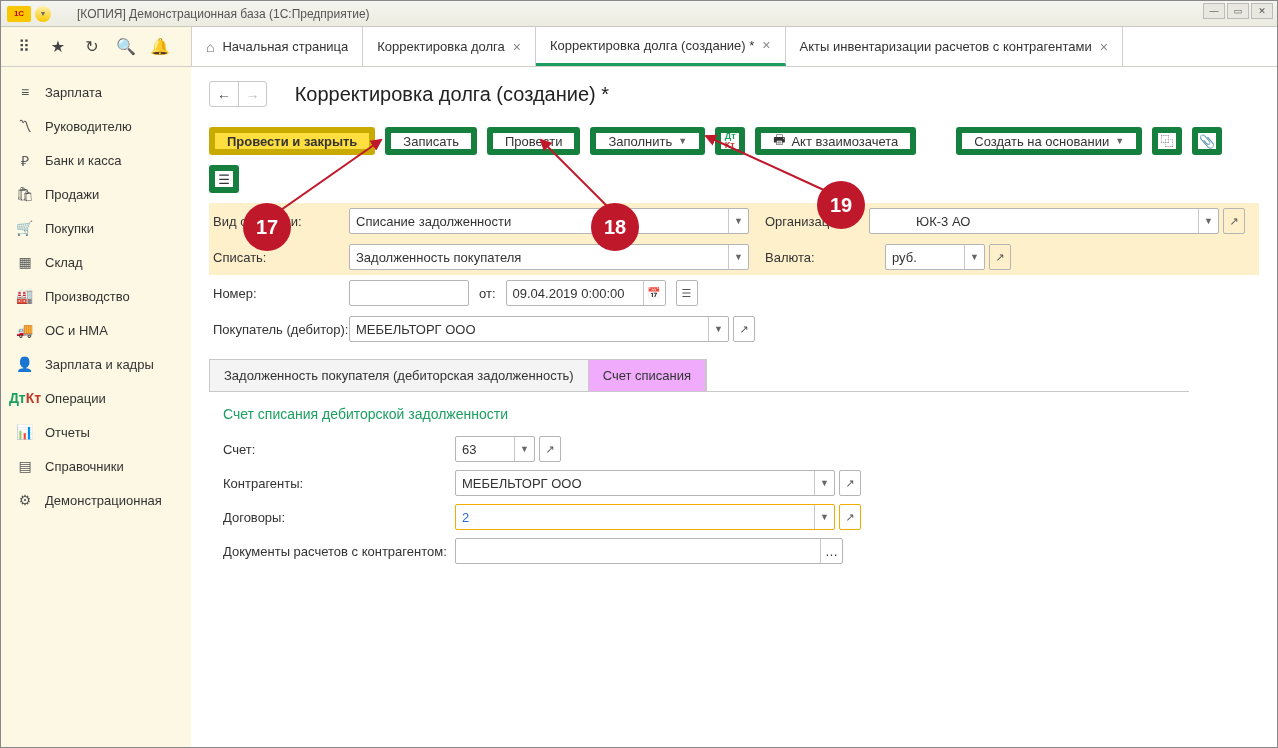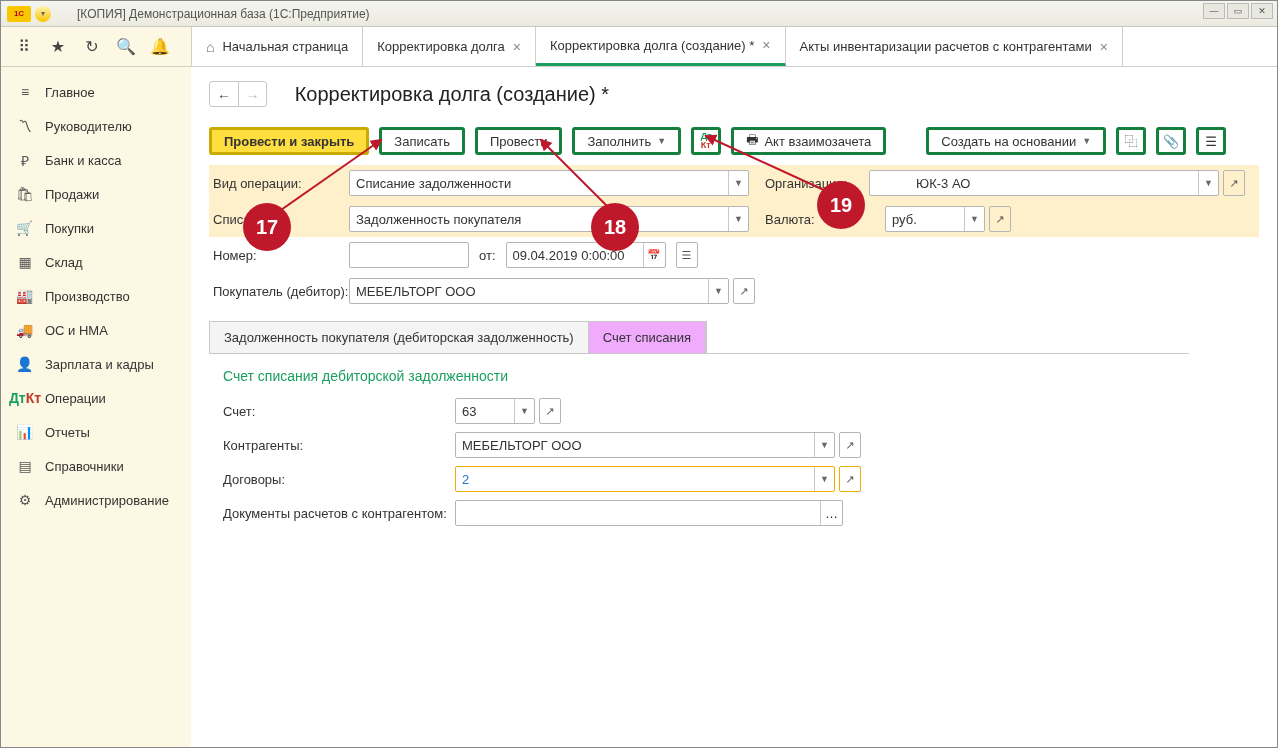--- a/index.html
+++ b/index.html
@@ -26,21 +26,21 @@
   .side-row { height: 34px; display: flex; align-items: center; gap: 12px; padding: 0 16px; color: #333; }
   .side-row .ic { width: 16px; height: 16px; display: flex; align-items: center; justify-content: center; color: #555; font-size: 14px; }
   .main { flex: 1; background: #fff; padding: 14px 18px 0 18px; overflow: hidden; position: relative; }
 
   .nav-arrows { display: inline-flex; border: 1px solid #c8c8c8; border-radius: 3px; overflow: hidden; margin-right: 24px; vertical-align: middle; }
   .nav-arrows span { width: 28px; height: 24px; display: flex; align-items: center; justify-content: center; font-size: 14px; color: #444; }
   .nav-arrows span + span { border-left: 1px solid #c8c8c8; color: #bbb; }
   .page-title { display: inline-block; font-size: 20px; font-weight: normal; color: #222; vertical-align: middle; }
 
   .toolbar { margin-top: 20px; display: flex; align-items: center; gap: 10px; flex-wrap: wrap; }
-  .btn { height: 28px; border: 3px solid #15803d; border-radius: 3px; background: #fff; padding: 0 12px; display: flex; align-items: center; gap: 6px; color: #333; white-space: nowrap; }
+  .btn { height: 28px; border: 6px solid #15803d; border-radius: 3px; background: #fff; padding: 0 12px; display: flex; align-items: center; gap: 6px; color: #333; white-space: nowrap; }
   .btn.primary { background: #ffde3f; border-color: #c9aa00; font-weight: bold; }
   .btn .caret { font-size: 9px; color: #666; }
   .btn.icon-only { padding: 0; width: 30px; justify-content: center; }
   .dtkt { font-size: 9px; font-weight: bold; line-height: 1; }
   .dtkt .dt { color: #1a9f60; }
   .dtkt .kt { color: #c0392b; }
 
   .form-zone { margin-top: 10px; }
   .form-row { display: flex; align-items: center; height: 36px; }
   .hl-band { background: #fff0cc; }
@@ -118,21 +118,21 @@
         <span>Акты инвентаризации расчетов с контрагентами</span>
         <span class="close-x">×</span>
       </div>
     </div>
   </div>
 
   <div class="body-area">
     <div class="sidebar">
       <div class="side-row">
           <span class="ic">≡</span>
-          <span>Главное</span>
+          <span>Зарплата</span>
         </div>
       <div class="side-row">
           <span class="ic">〽</span>
           <span>Руководителю</span>
         </div>
       <div class="side-row">
           <span class="ic">₽</span>
           <span>Банк и касса</span>
         </div>
       <div class="side-row">
@@ -169,21 +169,21 @@
       <div class="side-row">
           <span class="ic">📊</span>
           <span>Отчеты</span>
         </div>
       <div class="side-row">
           <span class="ic">▤</span>
           <span>Справочники</span>
         </div>
       <div class="side-row">
           <span class="ic">⚙</span>
-          <span>Администрирование</span>
+          <span>Демонстрационная</span>
         </div>
     </div>
 
     <div class="main">
 
       <div>
         <div class="nav-arrows">
           <span>←</span>
           <span>→</span>
         </div>

